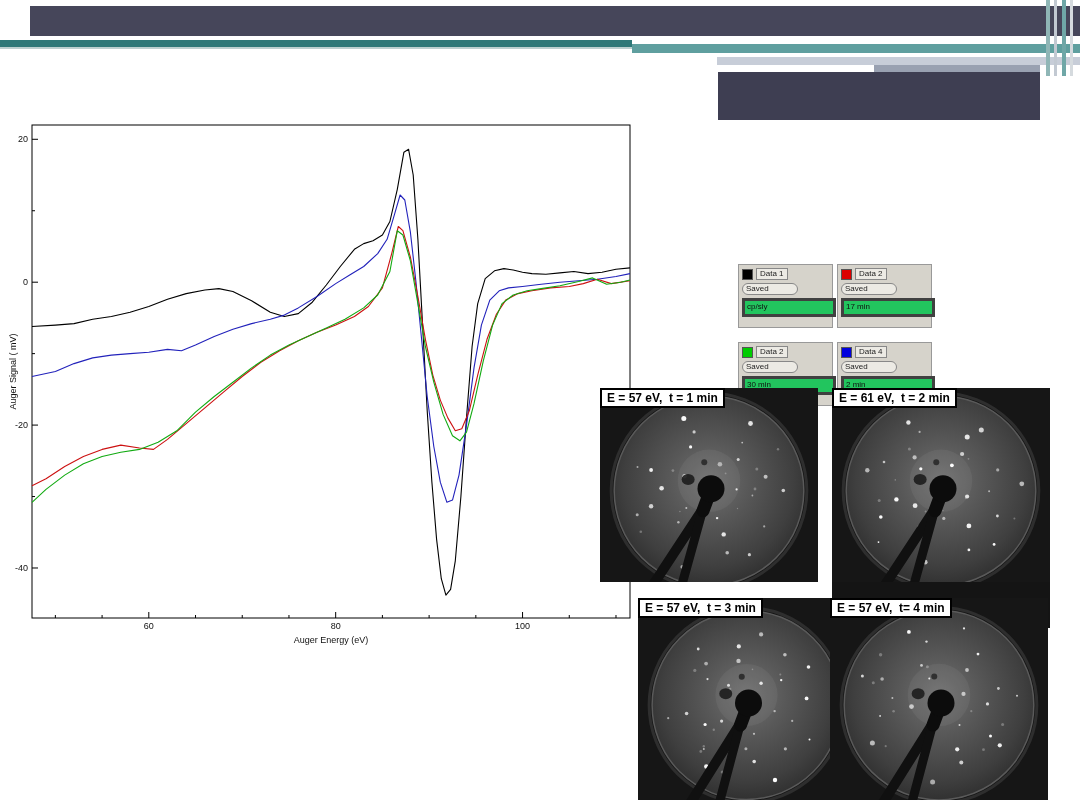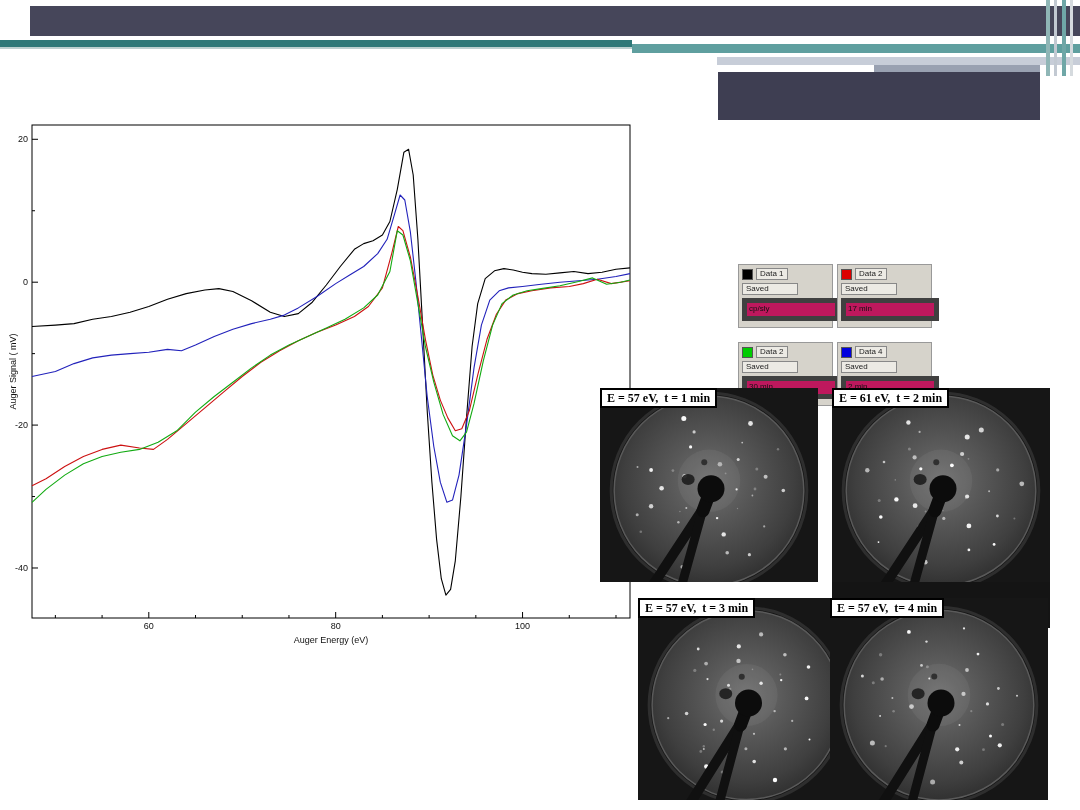--- a/index.html
+++ b/index.html
@@ -23,33 +23,33 @@
   .chart{left:6px;top:117px;width:646px;height:534px;}
   #chart-svg text{font-family:"Liberation Sans",sans-serif;font-size:9px;fill:#111;}
   
   .panels{left:738px;top:264px;width:196px;display:grid;grid-template-columns:95px 95px;
           grid-gap:14px 4px;}
   .panel{background:#d6d3cb;border:1px solid #999;padding:3px;display:flex;
          flex-direction:column;gap:3px;height:56px;}
   .prow{display:flex;gap:3px;align-items:center;}
   .swatch{width:9px;height:9px;border:1px solid #555;flex:0 0 auto;}
   .pbox{font-size:8px;line-height:10px;border:1px solid #888;padding:0 3px;background:#eceae4;color:#222;}
-  .psaved{width:48px;}
-  .pfield{font-size:8px;line-height:10px;border:5px solid #404040;background:#be185d;width:84px;
+  .psaved{width:48px;border-radius:6px;}
+  .pfield{font-size:8px;line-height:10px;border:3px solid #404040;background:#22c55e;width:84px;
           height:11px;padding:1px 2px;color:#111;}
   
   .tile{background:#141414;}
   .t1{left:600px;top:388px;width:218px;height:194px;}
   .t2{left:832px;top:388px;width:218px;height:240px;}
   .t3{left:600px;top:598px;width:217px;height:202px;margin-left:38px;}
   .t4{left:830px;top:598px;width:218px;height:202px;}
   .tile svg{display:block;}
   .tile-label{position:absolute;top:0;left:0;background:#fff;border:2px solid #000;
               font-weight:bold;font-size:12px;line-height:14px;padding:1px 5px;color:#000;
-              white-space:pre;font-family:Liberation Serif, serif;}
+              white-space:pre;}
 </style>
 </head>
 <body>
 
 <div id="slide">
 
   <div class="abs banner-dark"></div>
   <div class="abs teal-left"></div>
   <div class="abs teal-underline"></div>
   <div class="abs teal-right"></div>

